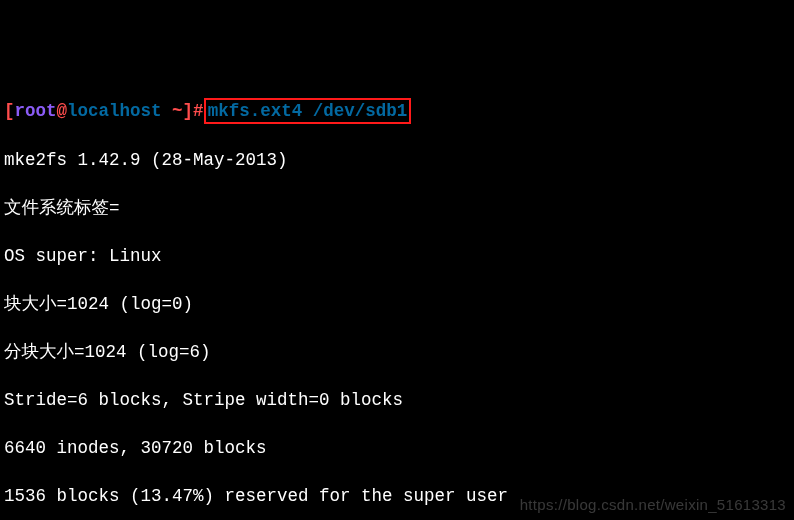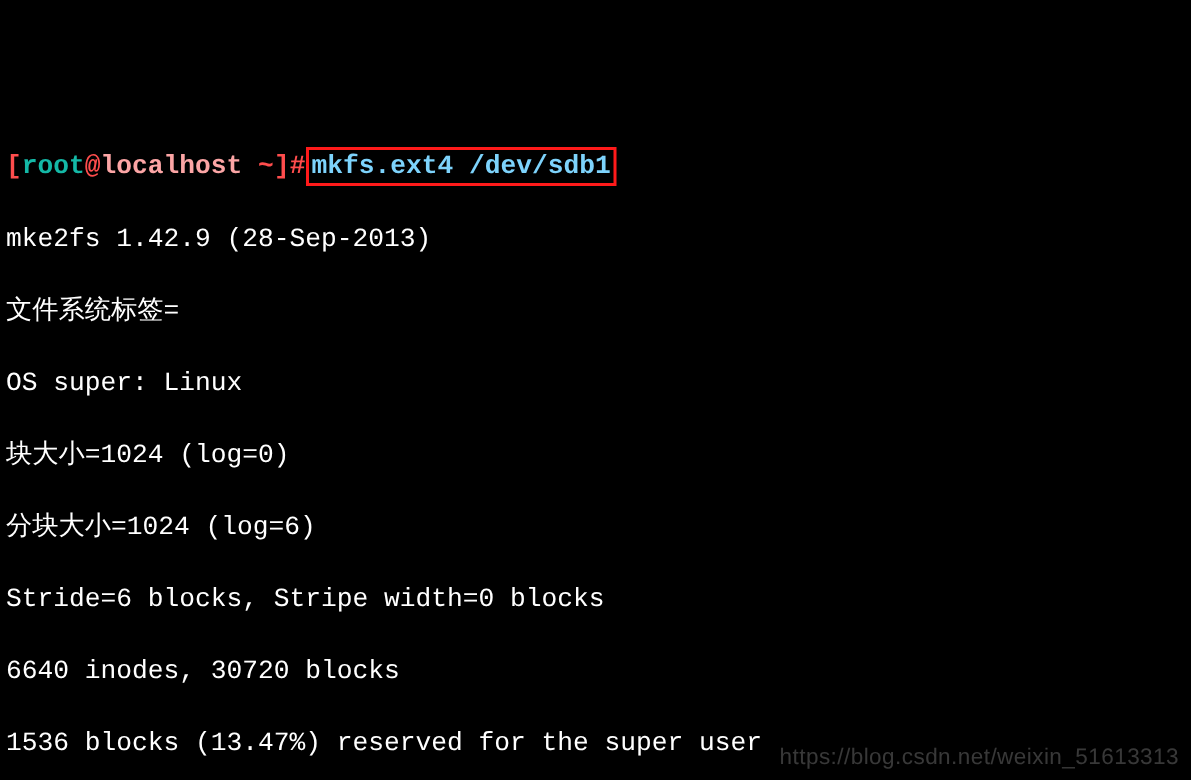--- a/index.html
+++ b/index.html
@@ -11,25 +11,25 @@
     font-size: 17.5px;
     line-height: 24px;
     width: 794px;
     height: 520px;
     box-sizing: border-box;
     white-space: pre;
     overflow: hidden;
     position: relative;
   }
   .line { display: block; }
-  .user { color: #14b8a6; font-weight: bold; }
-  .host { color: #fca5a5; font-weight: bold; }
+  .user { color: #8b5cf6; font-weight: bold; }
+  .host { color: #0369a1; font-weight: bold; }
   .tilde { color: #ff4d4d; font-weight: bold; }
   .at, .bracket, .hash { color: #ff4d4d; font-weight: bold; }
-  .cmd { color: #7dd3fc; font-weight: bold; }
+  .cmd { color: #0369a1; font-weight: bold; }
   .redbox {
     border: 2px solid #ff1a1a;
     padding: 0 2px;
     display: inline-block;
     line-height: 22px;
   }
   .prompt-wrap { display: inline-flex; align-items: center; }
   .watermark {
     position: absolute;
     right: 8px;
@@ -40,21 +40,21 @@
     letter-spacing: 0.3px;
     white-space: nowrap;
   }
 </style>
 </head>
 <body>
 
 
 
 <span class="line"><span class="prompt-wrap"><span class="bracket">[</span><span class="user">root</span><span class="at">@</span><span class="host">localhost</span><span> </span><span class="tilde">~</span><span class="bracket">]</span><span class="hash">#</span><span class="redbox"><span class="cmd">mkfs.ext4 /dev/sdb1</span></span></span></span>
-<span class="line">mke2fs 1.42.9 (28-Sep-2013)</span>
+<span class="line">mke2fs 1.42.9 (28-May-2013)</span>
 <span class="line">文件系统标签=</span>
 <span class="line">OS super: Linux</span>
 <span class="line">块大小=1024 (log=0)</span>
 <span class="line">分块大小=1024 (log=6)</span>
 <span class="line">Stride=6 blocks, Stripe width=0 blocks</span>
 <span class="line">6640 inodes, 30720 blocks</span>
 <span class="line">1536 blocks (13.47%) reserved for the super user</span>
 
 
 

